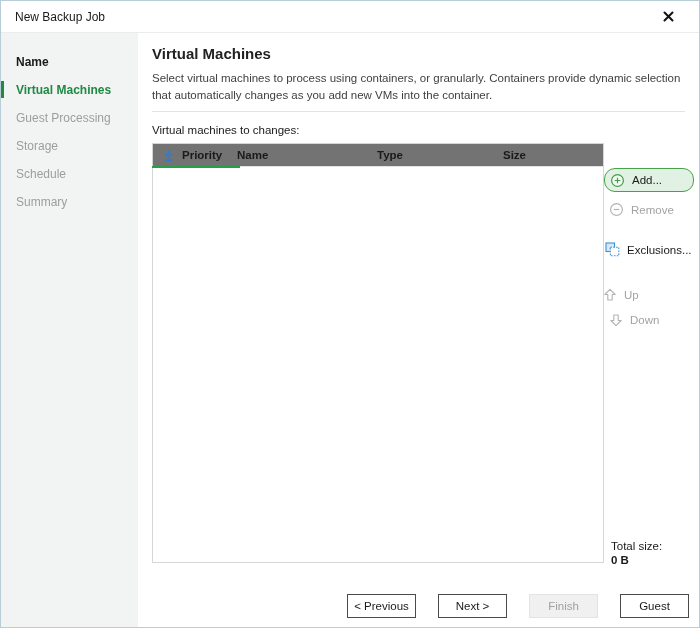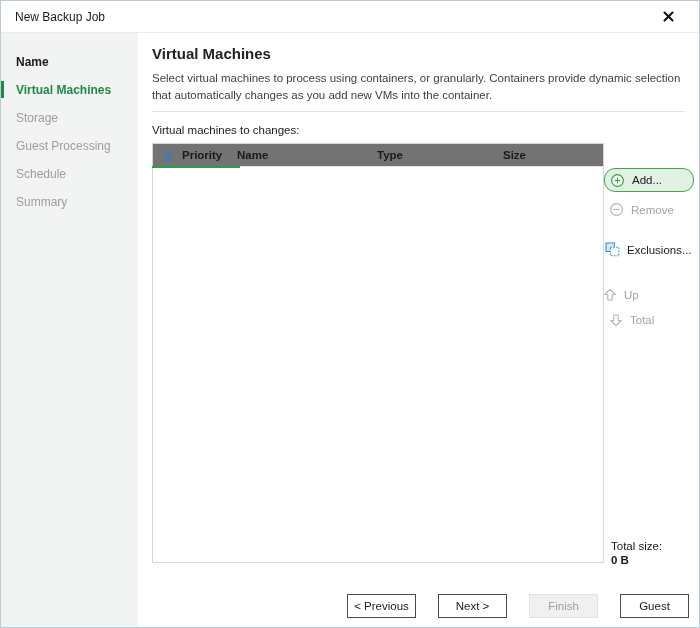--- a/index.html
+++ b/index.html
@@ -134,24 +134,24 @@
 
     <div class="sidebar">
       <div class="side-item visited">
         <span>Name</span>
       </div>
       <div class="side-item active">
         <span class="active-bar"></span>
         <span>Virtual Machines</span>
       </div>
       <div class="side-item">
+        <span>Guest Processing</span>
+      </div>
+      <div class="side-item">
         <span>Storage</span>
-      </div>
-      <div class="side-item">
-        <span>Guest Processing</span>
       </div>
       <div class="side-item">
         <span>Schedule</span>
       </div>
       <div class="side-item">
         <span>Summary</span>
       </div>
     </div>
 
     <div class="main">
@@ -218,21 +218,21 @@
         </span>
         <span>Up</span>
       </div>
 
       <div class="rail-btn btn-down disabled">
         <span class="icon">
           <svg width="14" height="14" viewBox="0 0 14 14">
             <path d="M7 12.7 L12.2 7.5 H9.2 V2 H4.8 V7.5 H1.8 Z" fill="none" stroke="#b3b3b3" stroke-width="1.1" stroke-linejoin="round"></path>
           </svg>
         </span>
-        <span>Total</span>
+        <span>Down</span>
       </div>
 
       <div class="totals">
         <div>Total size:</div>
         <div class="val">0 B</div>
       </div>
 
       <div class="footer-buttons">
         <button class="wiz-btn">&lt; Previous</button>
         <button class="wiz-btn">Next &gt;</button>

